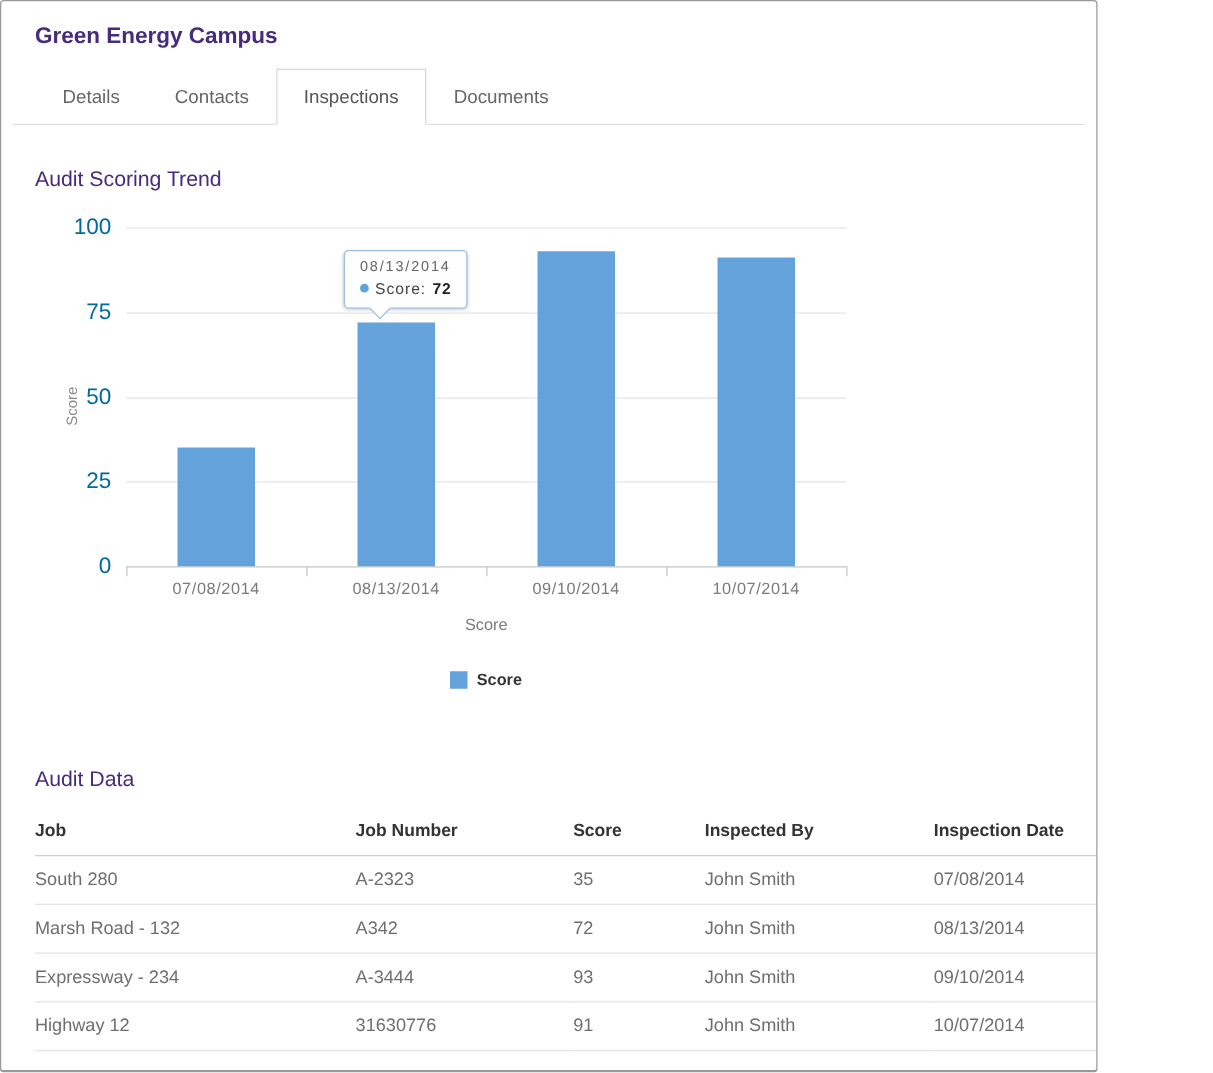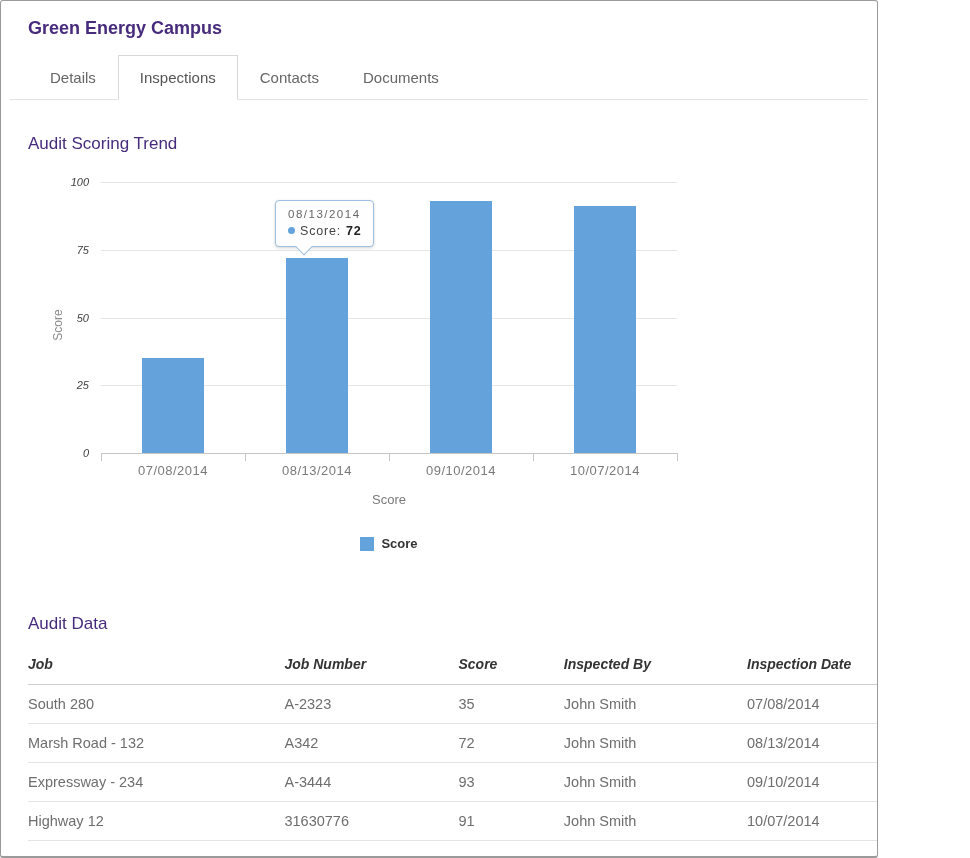--- a/index.html
+++ b/index.html
@@ -47,21 +47,21 @@
   }
   .plot {
     position:absolute; left:73px; right:173px; top:12px; height:272px;
     border-bottom:1px solid #c6c6c6;
   }
   .gridline {
     position:absolute; left:0; right:0; height:1px; background:#e5e5e5;
   }
   .ytick {
     position:absolute; right:calc(100% + 12px); transform:translateY(-50%);
-    font-size:11px; color:#404040; white-space:nowrap;font-style:italic;
+    font-size:18px; color:#0369a1; white-space:nowrap;
   }
   .bar {
     position:absolute; bottom:0; width:62px;
   }
   .xtick {
     position:absolute; bottom:-8px; width:1px; height:8px; background:#c6c6c6;
   }
   .x-axis-labels {
     position:absolute; left:73px; right:173px; top:293px; display:flex;
   }
@@ -94,39 +94,39 @@
     background:#fefefe; transform:rotate(45deg);
     border-right:1px solid #9ebfdf; border-bottom:1px solid #9ebfdf;
   }
 
   
   table.audit-table {
     margin:13px 27px 0; width:916px; border-collapse:collapse;
   }
   .audit-table th {
     text-align:left; font-size:14px; font-weight:bold; color:#333;
-    padding:9px 0 12px; border-bottom:1px solid #cfcfcf;font-style:italic;
+    padding:9px 0 12px; border-bottom:1px solid #cfcfcf;
   }
   .audit-table td {
     font-size:14.5px; color:#6e6e6e; padding:11px 0;
     border-bottom:1px solid #e4e4e4;
     margin-top:17px;
   }
 </style>
 </head>
 <body>
 
 <div class="page">
 
   <h1 class="page-title">Green Energy Campus</h1>
 
   <div class="tabs">
     <div class="tab">Details</div>
+    <div class="tab">Contacts</div>
     <div class="tab active">Inspections</div>
-    <div class="tab">Contacts</div>
     <div class="tab">Documents</div>
   </div>
 
   <h2 class="section-heading">Audit Scoring Trend</h2>
 
   <div class="chart">
     <div class="y-axis-title">Score</div>
 
     <div class="plot">
       <div class="tooltip" style="left: calc(37.5% - 42px); bottom: calc(72% + 11px);">

